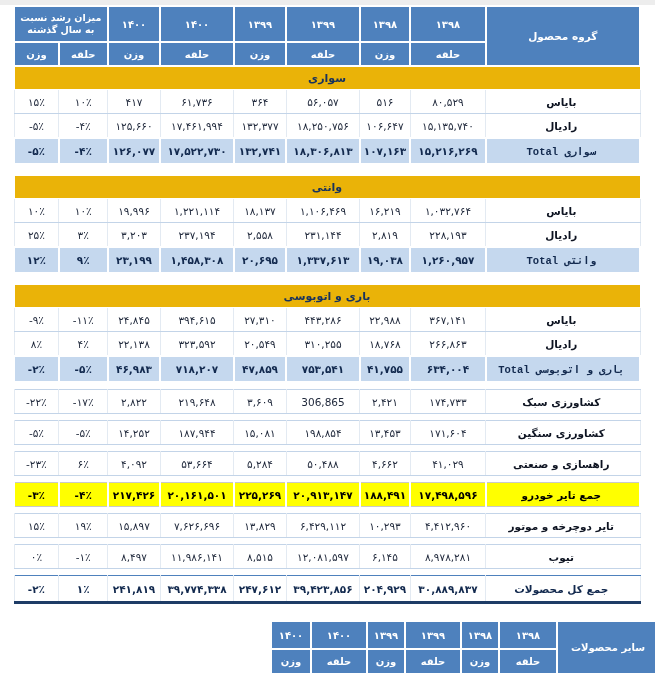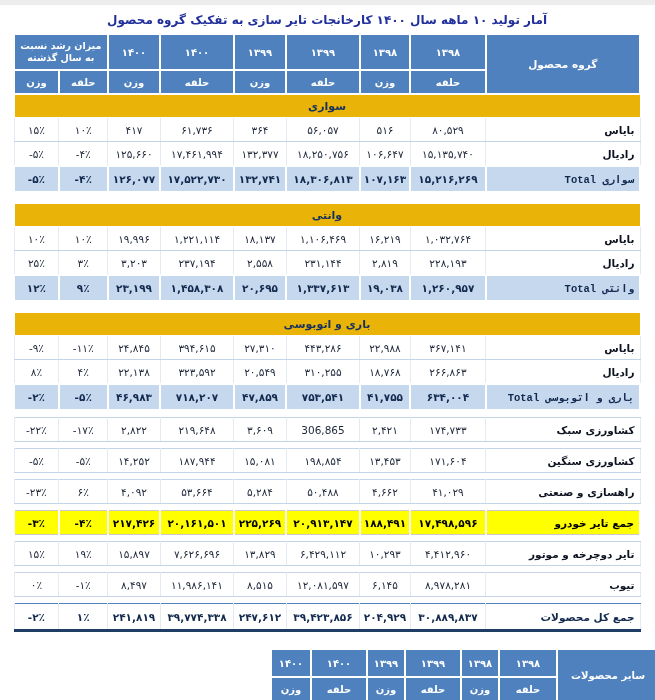--- a/index.html
+++ b/index.html
@@ -18,39 +18,38 @@
   .hd.group{font-size:10.5px;}
   #t1 thead tr:first-child th{height:32px;}
   #t1 thead tr:last-child th{height:20px;}
   #t2 thead tr:first-child th{height:24px;}
   #t2 thead tr:last-child th{height:21px;}
   tr.section td{background:#eab308;color:#17325e;font-weight:700;text-align:center;
       font-size:11px;height:20px;border:1px solid #ffffff;}
   tr.row td{height:21px;font-size:10.5px;color:#1c2538;text-align:center;background:#fff;
       border:1px solid #e3eaf2;border-top:1px solid #c3d4e8;border-bottom:1px solid #c3d4e8;
       padding:1px 2px;}
-  tr.row td.label{text-align:right;font-weight:700;color:#0d1321;padding-right:5px;padding-left:2px;margin-top:48px;}
+  tr.row td.label{font-weight:700;color:#0d1321;padding-right:5px;padding-left:2px;margin-top:48px;}
   tr.row.total td{background:#c5d8ee;font-weight:700;color:#12294e;border:2px solid #ffffff;height:22px;}
   tr.row.total td.label{direction:ltr;font-family:Liberation Mono, monospace;}
   tr.row.highlight td{background:#ffff00;font-weight:700;color:#000;
       border-left:2px solid #ffffff;border-right:2px solid #ffffff;
       border-top:1px solid #c9c9c9;border-bottom:1px solid #c9c9c9;}
   tr.row.grand td{font-weight:700;color:#12294e;height:23px;
       border-top:1px solid #4e81bd;border-bottom:3px solid #1e3c66;}
   tr.gap td{height:6px;border:none;background:#fff;padding:0;}
   tr.gap.gap-lg td{height:10px;}
   td.num{direction:ltr;unicode-bidi:isolate;}
   #t2 .hd.group{font-size:10px;}
 </style>
 </head>
 <body>
 
 <div class="page">
   <div class="top-strip"></div>
-  <div class="title">آمار تولید ۱۰ ماهه سال ۱۴۰۰ کارخانجات تایر سازی به تفکیک گروه محصول</div>
 
   <table id="t1" dir="rtl">
     <colgroup>
       <col style="width:152px">
         <col style="width:74px">
         <col style="width:50px">
       <col style="width:72px">
         <col style="width:52px">
         <col style="width:72px">
       <col style="width:52px">

